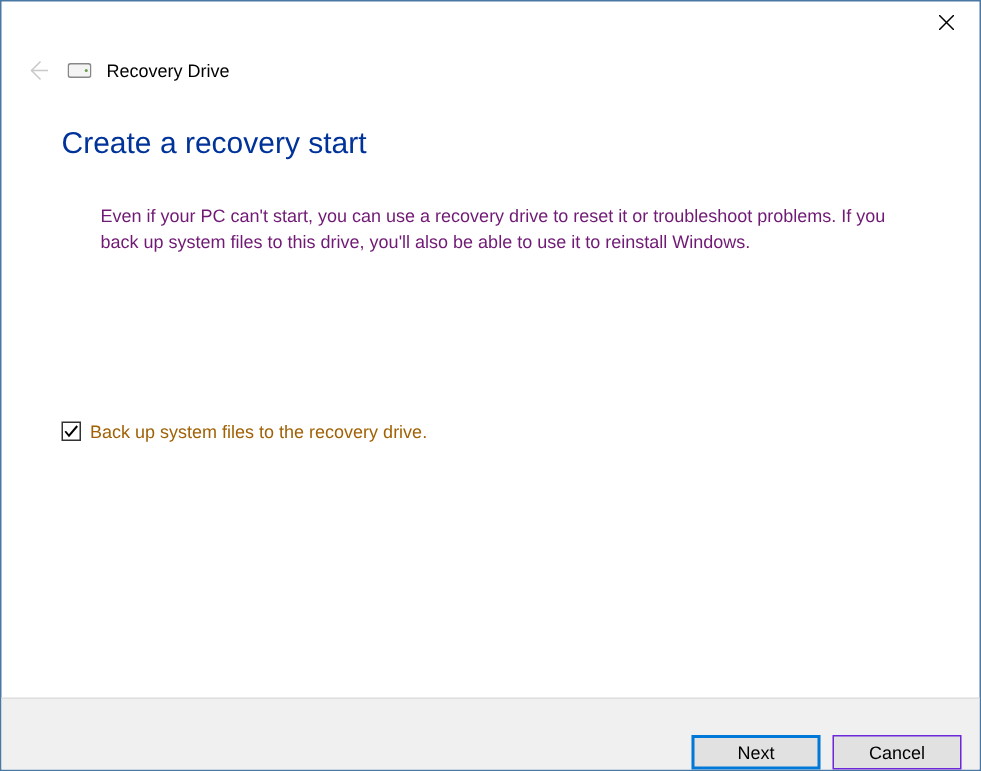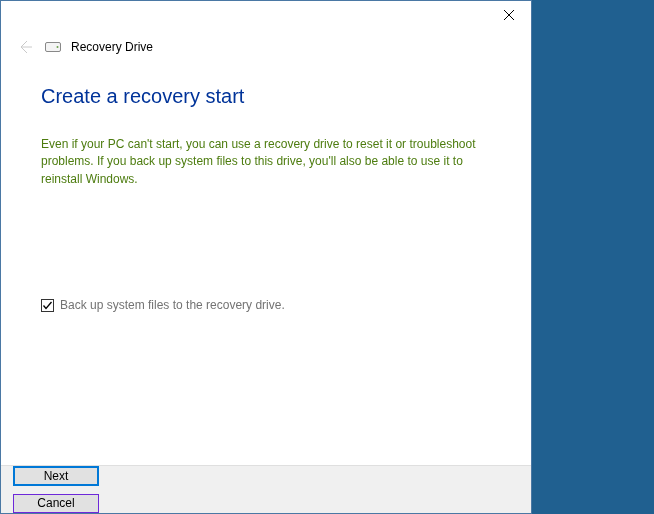--- a/index.html
+++ b/index.html
@@ -8,21 +8,21 @@
       padding: 0;
     }
     body {
       font-family: "Segoe UI", Tahoma, sans-serif;
       background: #206090;
       width: 654px;
       height: 514px;
       overflow: hidden;
     }
     .window {
-      width: 532px;
+      width: 654px;
       height: 514px;
       background: #ffffff;
       border: 1px solid #4a78a4;
       position: relative;
       display: flex;
       flex-direction: column;
     }
     .titlebar {
       height: 30px;
       display: flex;
@@ -79,24 +79,25 @@
       padding: 28px 40px 0 40px;
     }
     .page-title {
       color: #003399;
       font-size: 20px;
       font-weight: 400;
       margin-bottom: 28px;
     }
     .body-text {
       font-size: 12px;
-      color: #4d7c0f;
+      color: #701a75;
       line-height: 1.45;
       max-width: 560px;
       margin-bottom: 110px;
+      margin-left: 26px;
     }
     .checkbox-row {
       display: flex;
       align-items: center;
       gap: 6px;
     }
     .checkbox {
       width: 13px;
       height: 13px;
       border: 1px solid #333;
@@ -105,32 +106,31 @@
       justify-content: center;
       background: #fff;
       cursor: pointer;
     }
     .checkbox svg {
       width: 11px;
       height: 11px;
     }
     .checkbox-label {
       font-size: 12px;
-      color: #737373;
+      color: #a16207;
     }
     .footer {
       height: 48px;
       border-top: 1px solid #dfdfdf;
       background: #f0f0f0;
       display: flex;
-      align-items: flex-start;
+      align-items: flex-end;
       justify-content: flex-end;
       padding: 0 12px;
       gap: 8px;
-      flex-direction: column;
     }
     .btn {
       min-width: 86px;
       height: 23px;
       font-size: 12px;
       font-family: inherit;
       background: #e1e1e1;
       border: 1px solid #6d28d9;
       cursor: pointer;
       padding: 0 14px;

